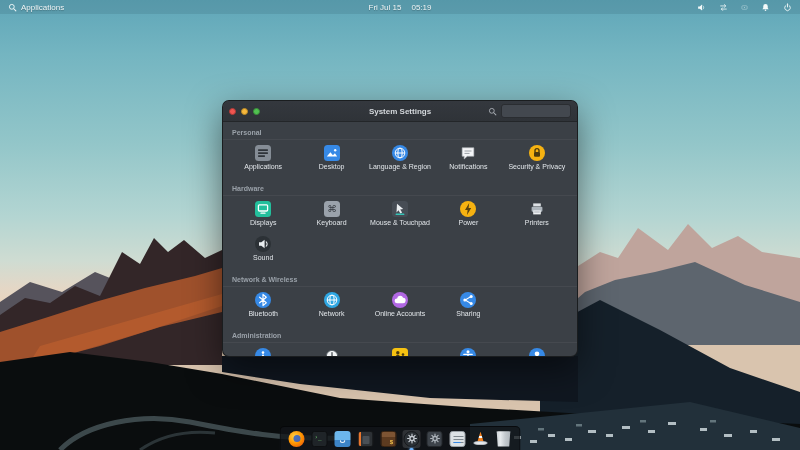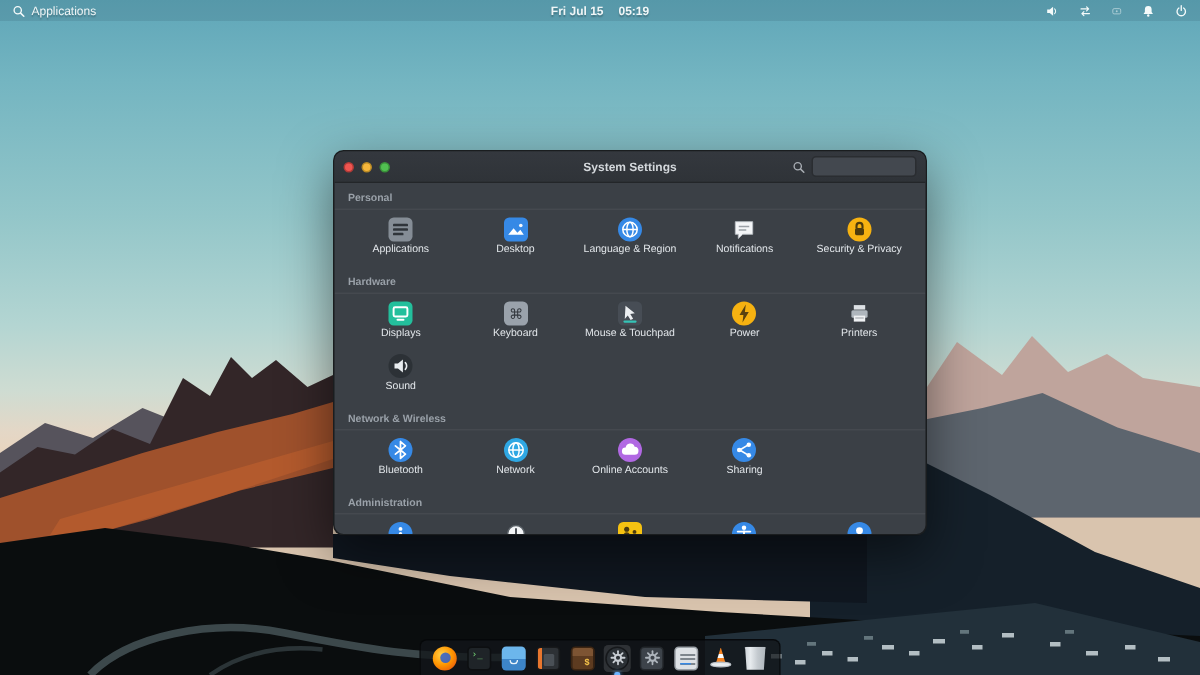--- a/index.html
+++ b/index.html
@@ -9,27 +9,27 @@
   .desktop{position:absolute;inset:0;
     background:linear-gradient(180deg,#5fa6b8 0%,#74b5c1 12%,#93c6c9 32%,
       #b3d5d2 48%,#cfdcd2 58%,#e4d7c6 64%,#ecd3ba 69%,#d9c4ae 74%);}
   .desktop svg{position:absolute;inset:0;}
   
   .panel{position:absolute;top:0;left:0;right:0;height:14px;display:flex;
     align-items:center;justify-content:space-between;padding:0 8px;box-sizing:border-box;
     background:rgba(10,30,35,0.10);color:#f0f6f7;font-size:8px;
     text-shadow:0 1px 1px rgba(0,0,0,.25);z-index:5;}
   .panel .pl{display:flex;align-items:center;gap:4px;}
-  .panel .pc{position:absolute;left:50%;transform:translateX(-50%);display:flex;gap:10px;font-weight:bold;}
+  .panel .pc{position:absolute;left:50%;transform:translateX(-50%);display:flex;gap:10px;font-weight:normal;}
   .panel .pr{display:flex;align-items:center;gap:13px;}
   .pico{width:9px;height:9px;color:#f4fafa;}
   .pico svg{width:100%;height:100%;display:block;}
   .pico.dim{opacity:.55;width:7px;height:7px;}
   
-  .window{position:absolute;left:222px;top:100px;width:396px;height:257px;
+  .window{position:absolute;left:222px;top:100px;width:356px;height:257px;
     background:#3b4046;border-radius:7px;box-shadow:0 12px 34px rgba(0,0,0,.5);
     z-index:4;display:flex;flex-direction:column;overflow:hidden;
     border:1px solid rgba(0,0,0,.55);box-sizing:border-box;}
   .titlebar{height:20px;flex:0 0 auto;background:linear-gradient(180deg,#34383e,#2f3338);
     border-bottom:1px solid #232629;display:flex;align-items:center;position:relative;padding:0 6px;}
   .tl{display:flex;gap:5px;align-items:center;}
   .tl i{width:7px;height:7px;border-radius:50%;display:block;}
   .tl .c-close{background:#ee5550;border:1px solid #b13a37;box-sizing:border-box;}
   .tl .c-min{background:#f6b73c;border:1px solid #b98a25;box-sizing:border-box;}
   .tl .c-max{background:#51c151;border:1px solid #3a913a;box-sizing:border-box;}

